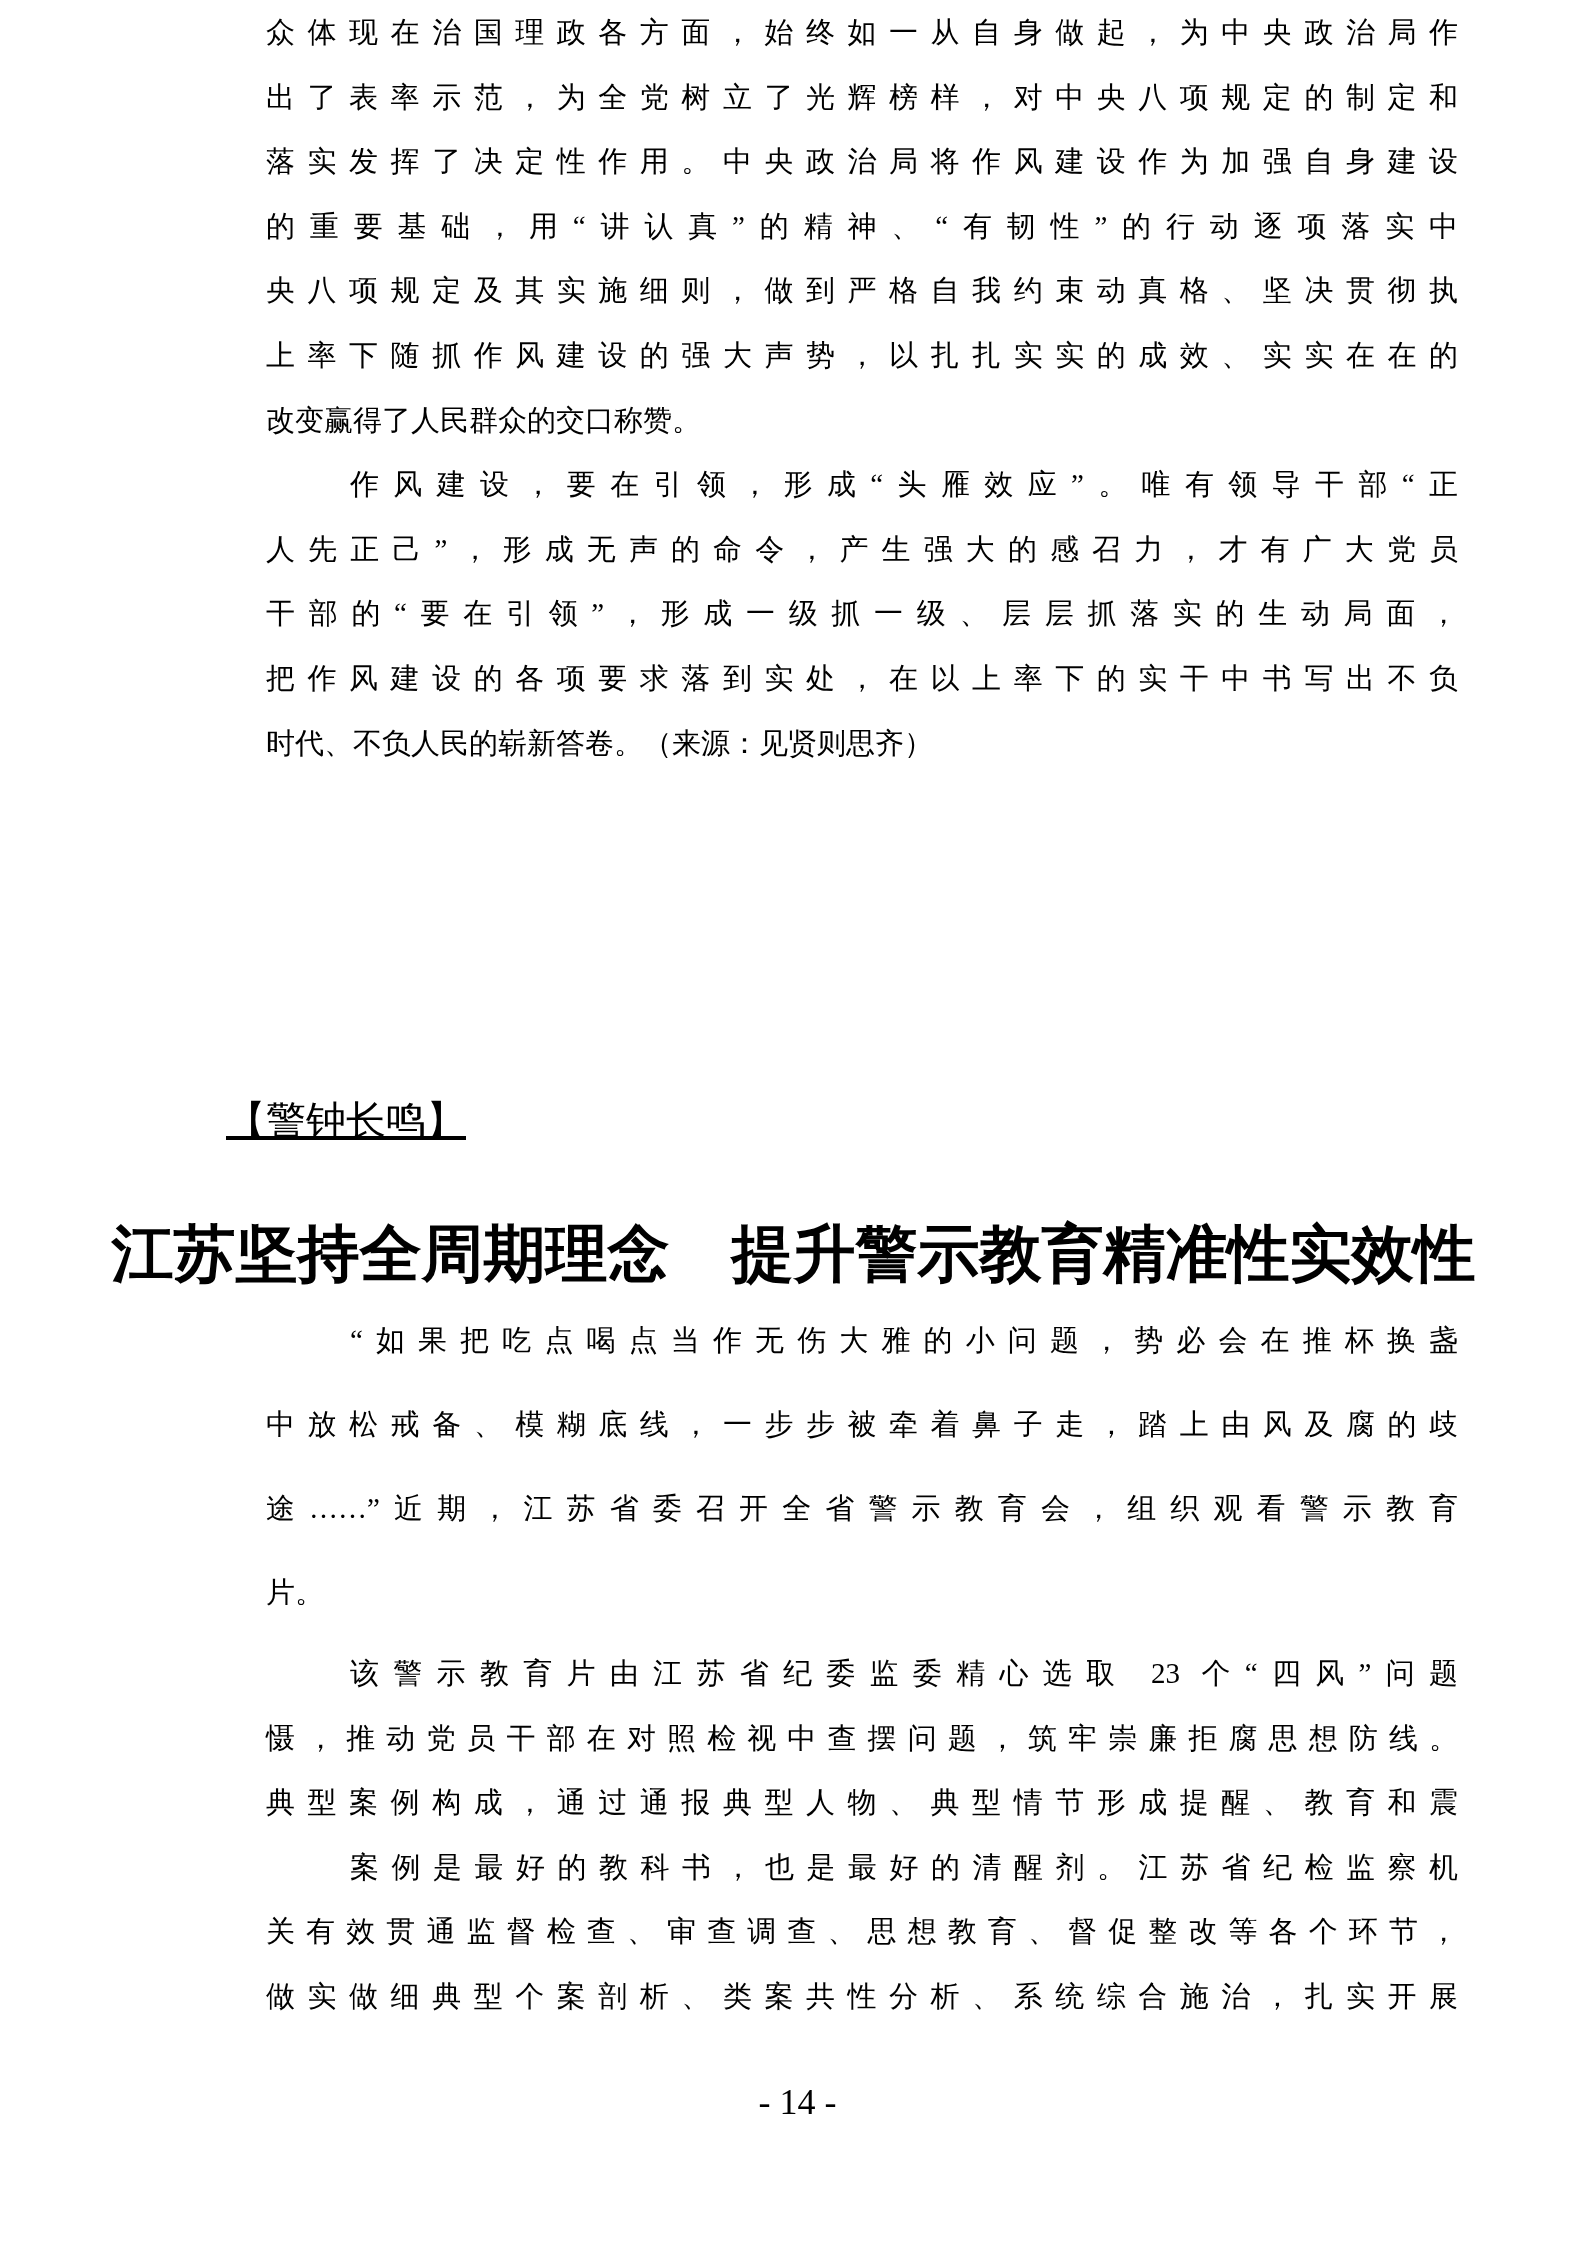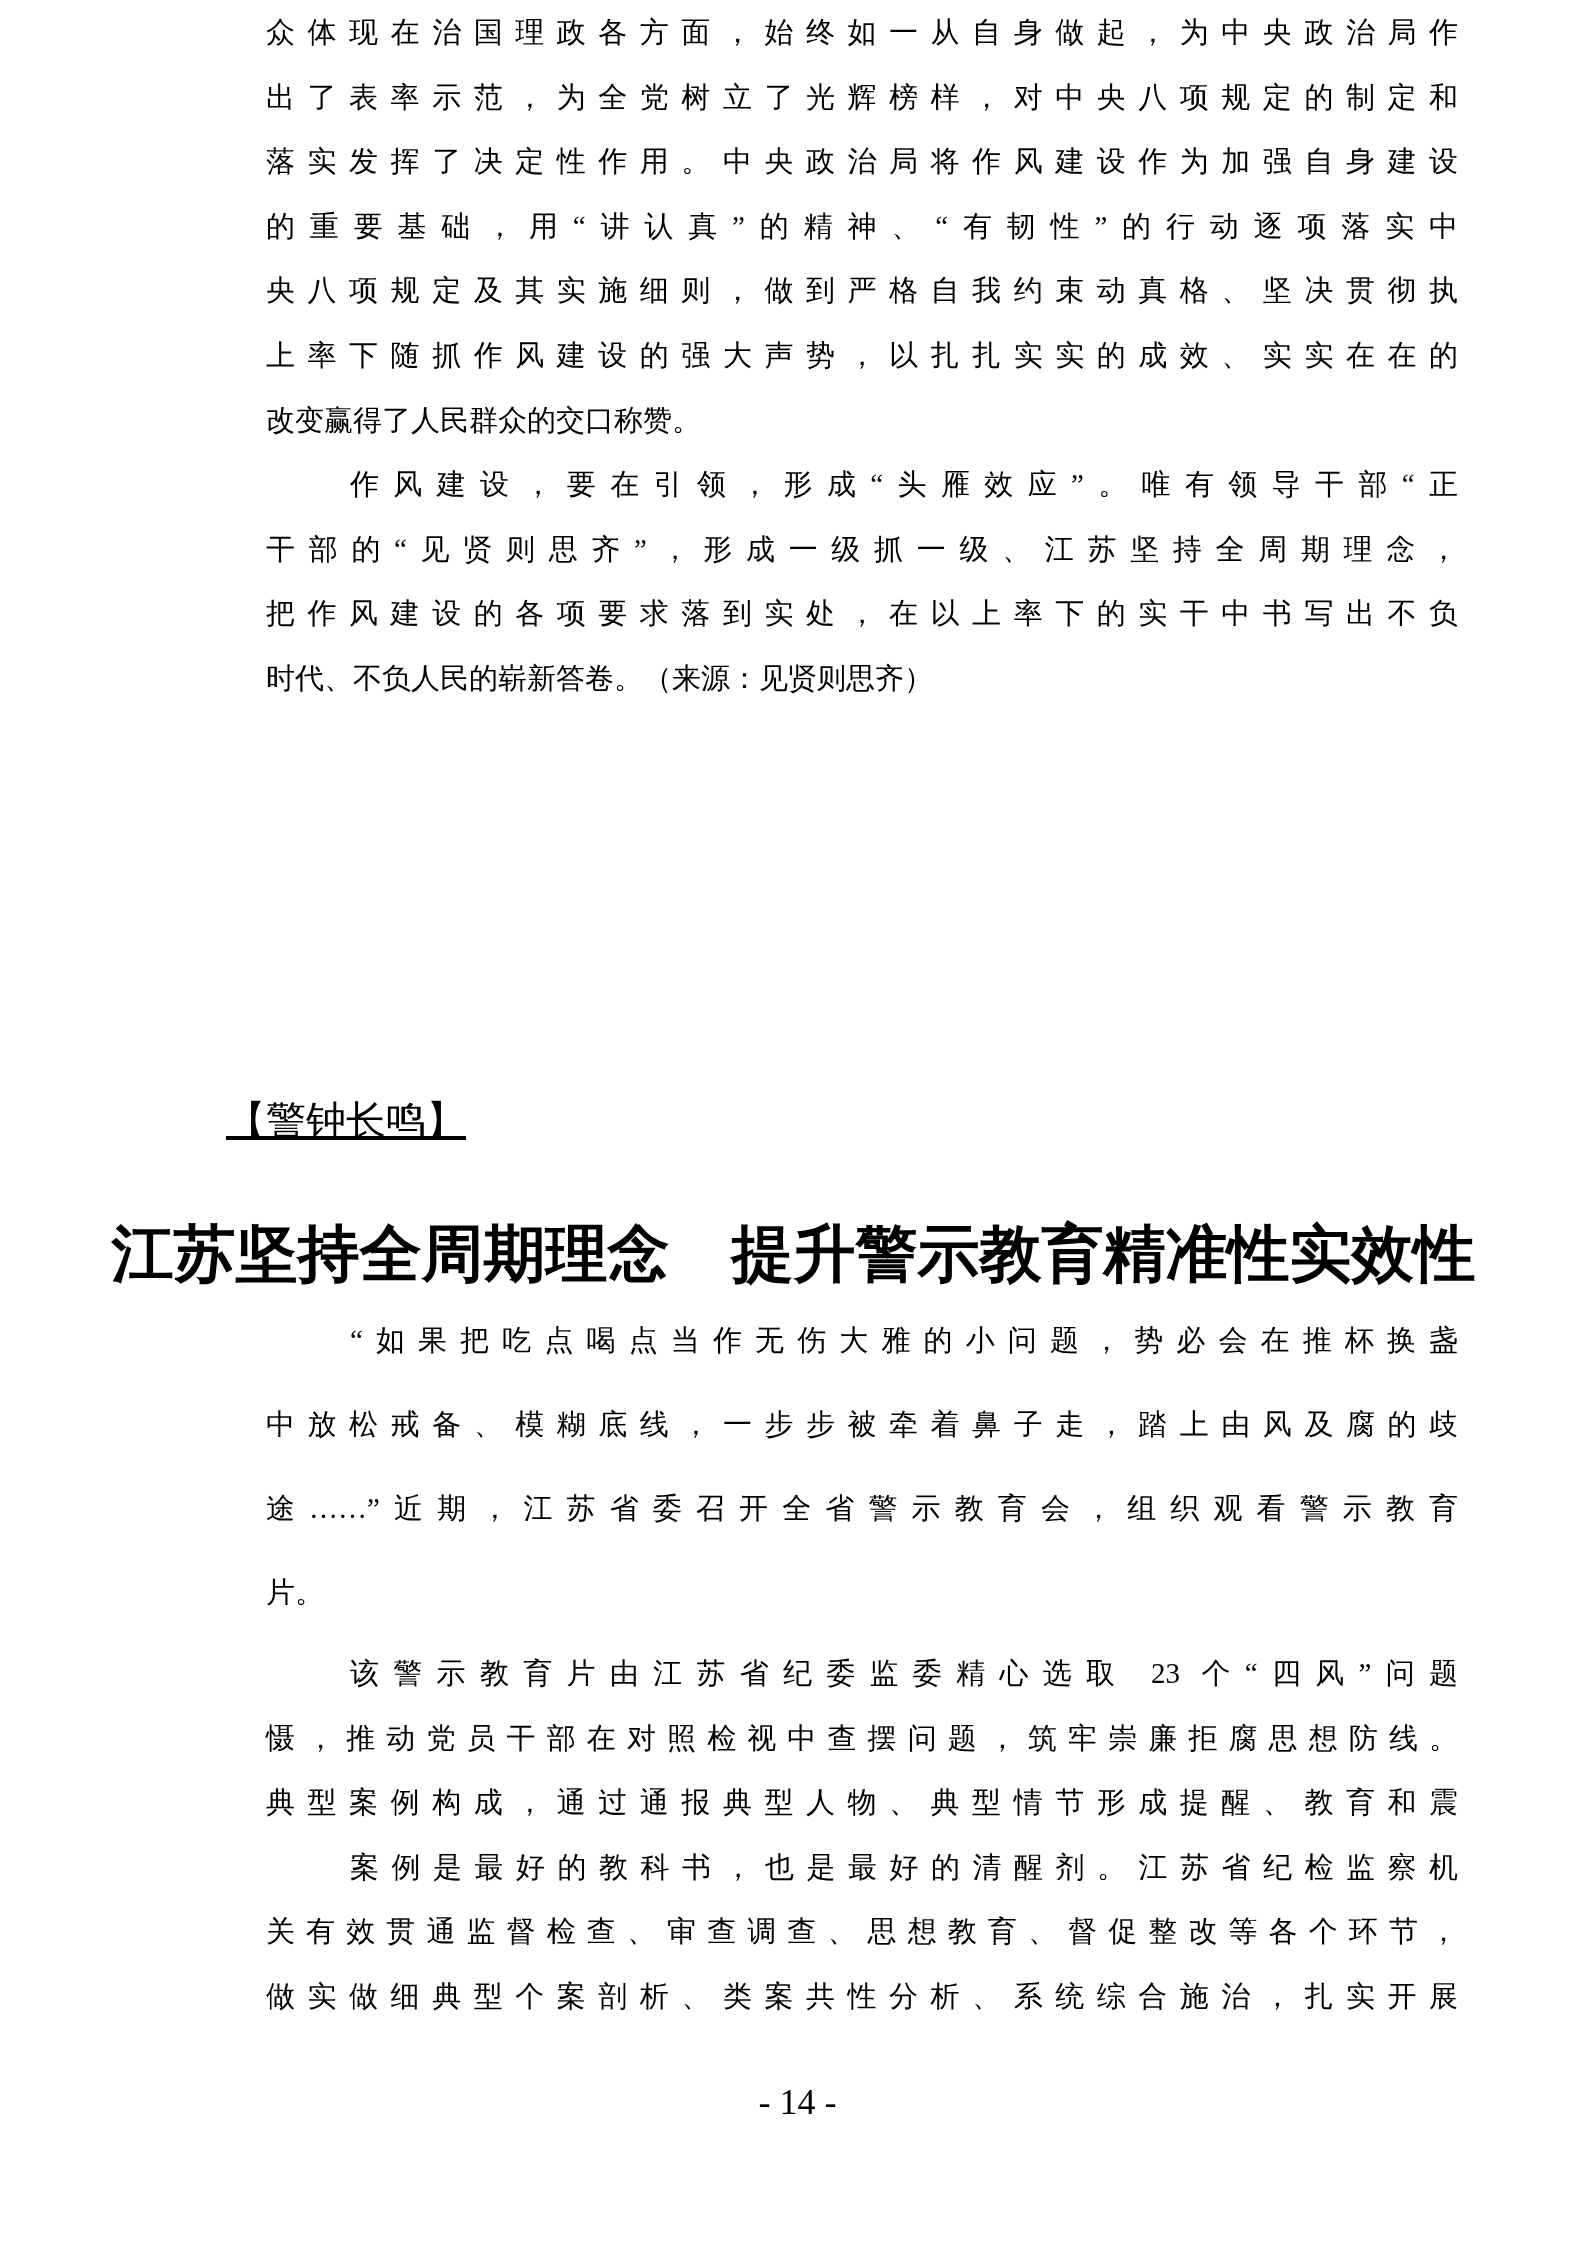--- a/index.html
+++ b/index.html
@@ -82,21 +82,22 @@
         <div class="line">众体现在治国理政各方面，始终如一从自身做起，为中央政治局作</div>
         <div class="line">出了表率示范，为全党树立了光辉榜样，对中央八项规定的制定和</div>
         <div class="line">落实发挥了决定性作用。中央政治局将作风建设作为加强自身建设</div>
         <div class="line">的重要基础，用“讲认真”的精神、“有韧性”的行动逐项落实中</div>
         <div class="line">央八项规定及其实施细则，做到严格自我约束动真格、坚决贯彻执</div>
         <div class="line">上率下随抓作风建设的强大声势，以扎扎实实的成效、实实在在的</div>
         <div class="line short">改变赢得了人民群众的交口称赞。</div>
       </div>
     <div class="para">
         <div class="line indent">作风建设，要在引领，形成“头雁效应”。唯有领导干部“正</div>
-        <div class="line">干部的“见贤则思齐”，形成一级抓一级、江苏坚持全周期理念，</div>
+        <div class="line">人先正己”，形成无声的命令，产生强大的感召力，才有广大党员</div>
+        <div class="line">干部的“要在引领”，形成一级抓一级、层层抓落实的生动局面，</div>
         <div class="line">把作风建设的各项要求落到实处，在以上率下的实干中书写出不负</div>
         <div class="line short">时代、不负人民的崭新答卷。（来源：见贤则思齐）</div>
       </div>
   </div>
 
   <div class="section-header">【警钟长鸣】</div>
 
   <div class="article-title">江苏坚持全周期理念　提升警示教育精准性实效性</div>
 
   <div class="flow para" id="para-3" style="top:1298px;">

